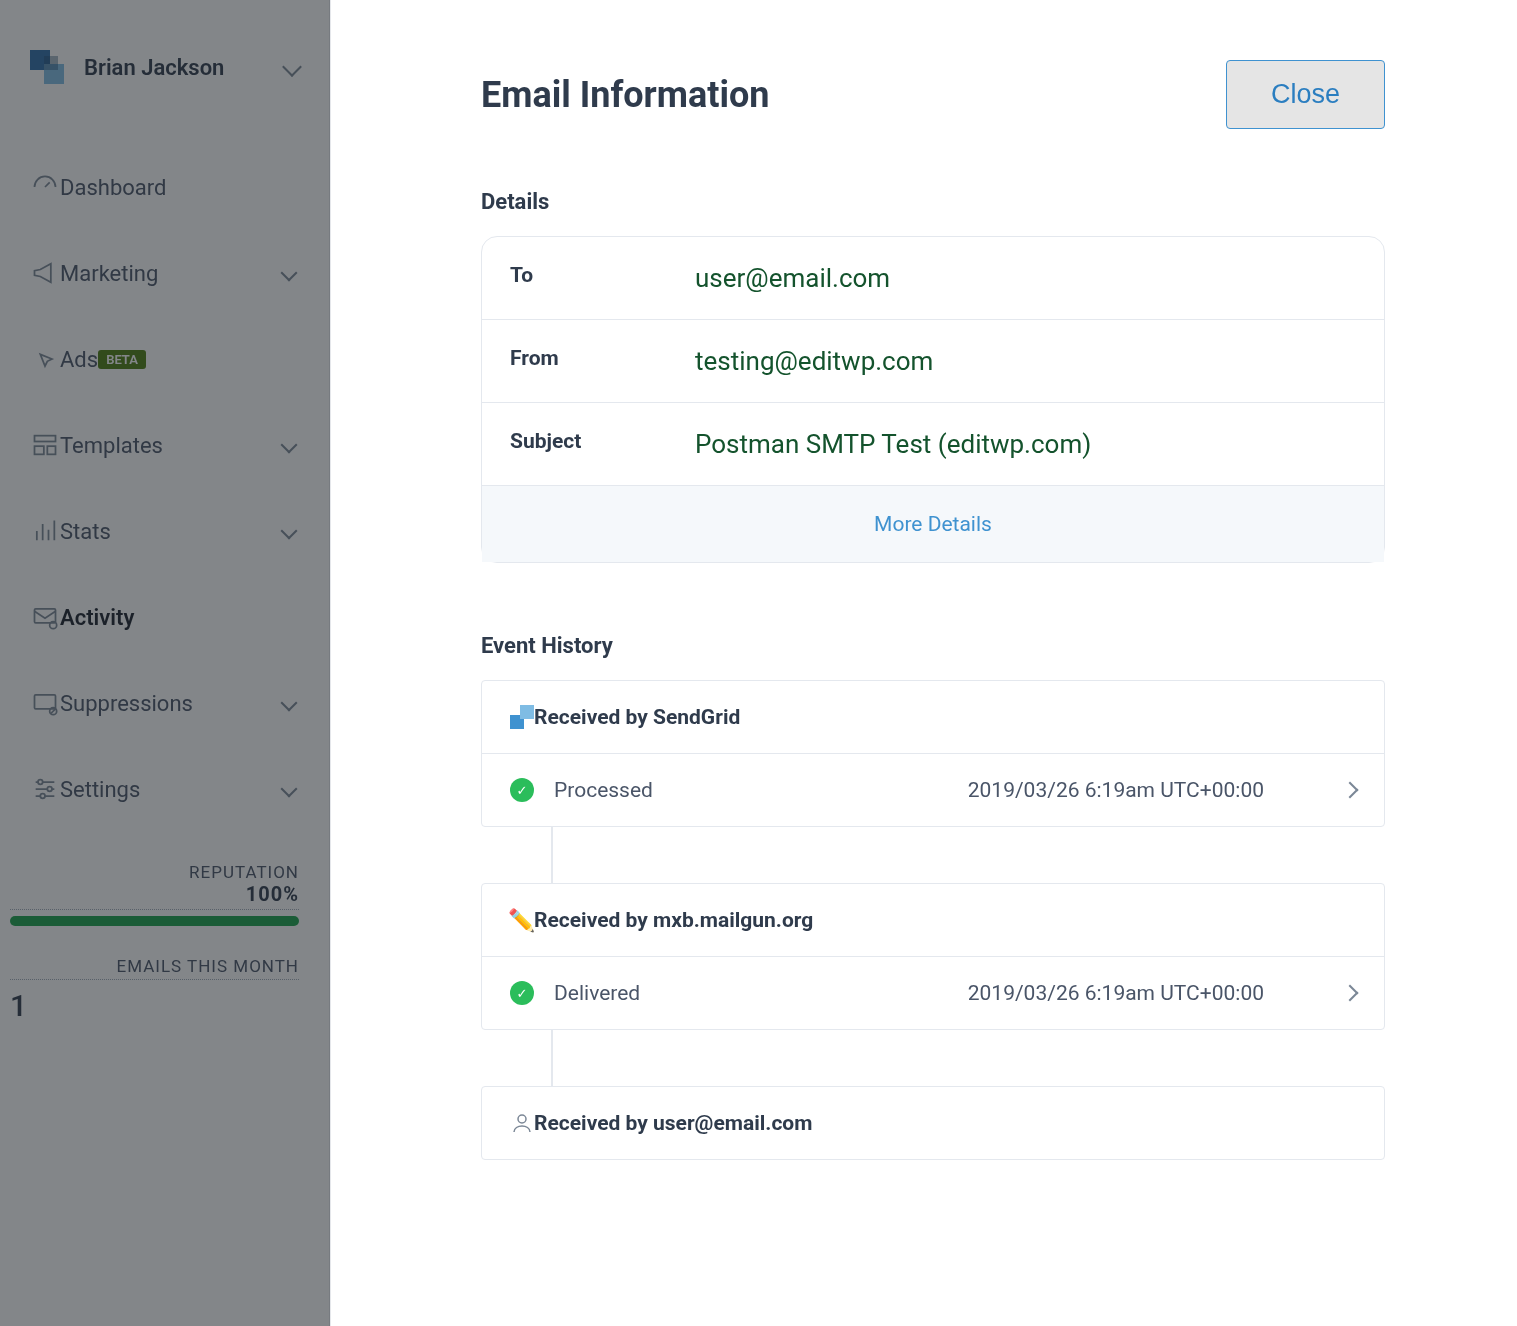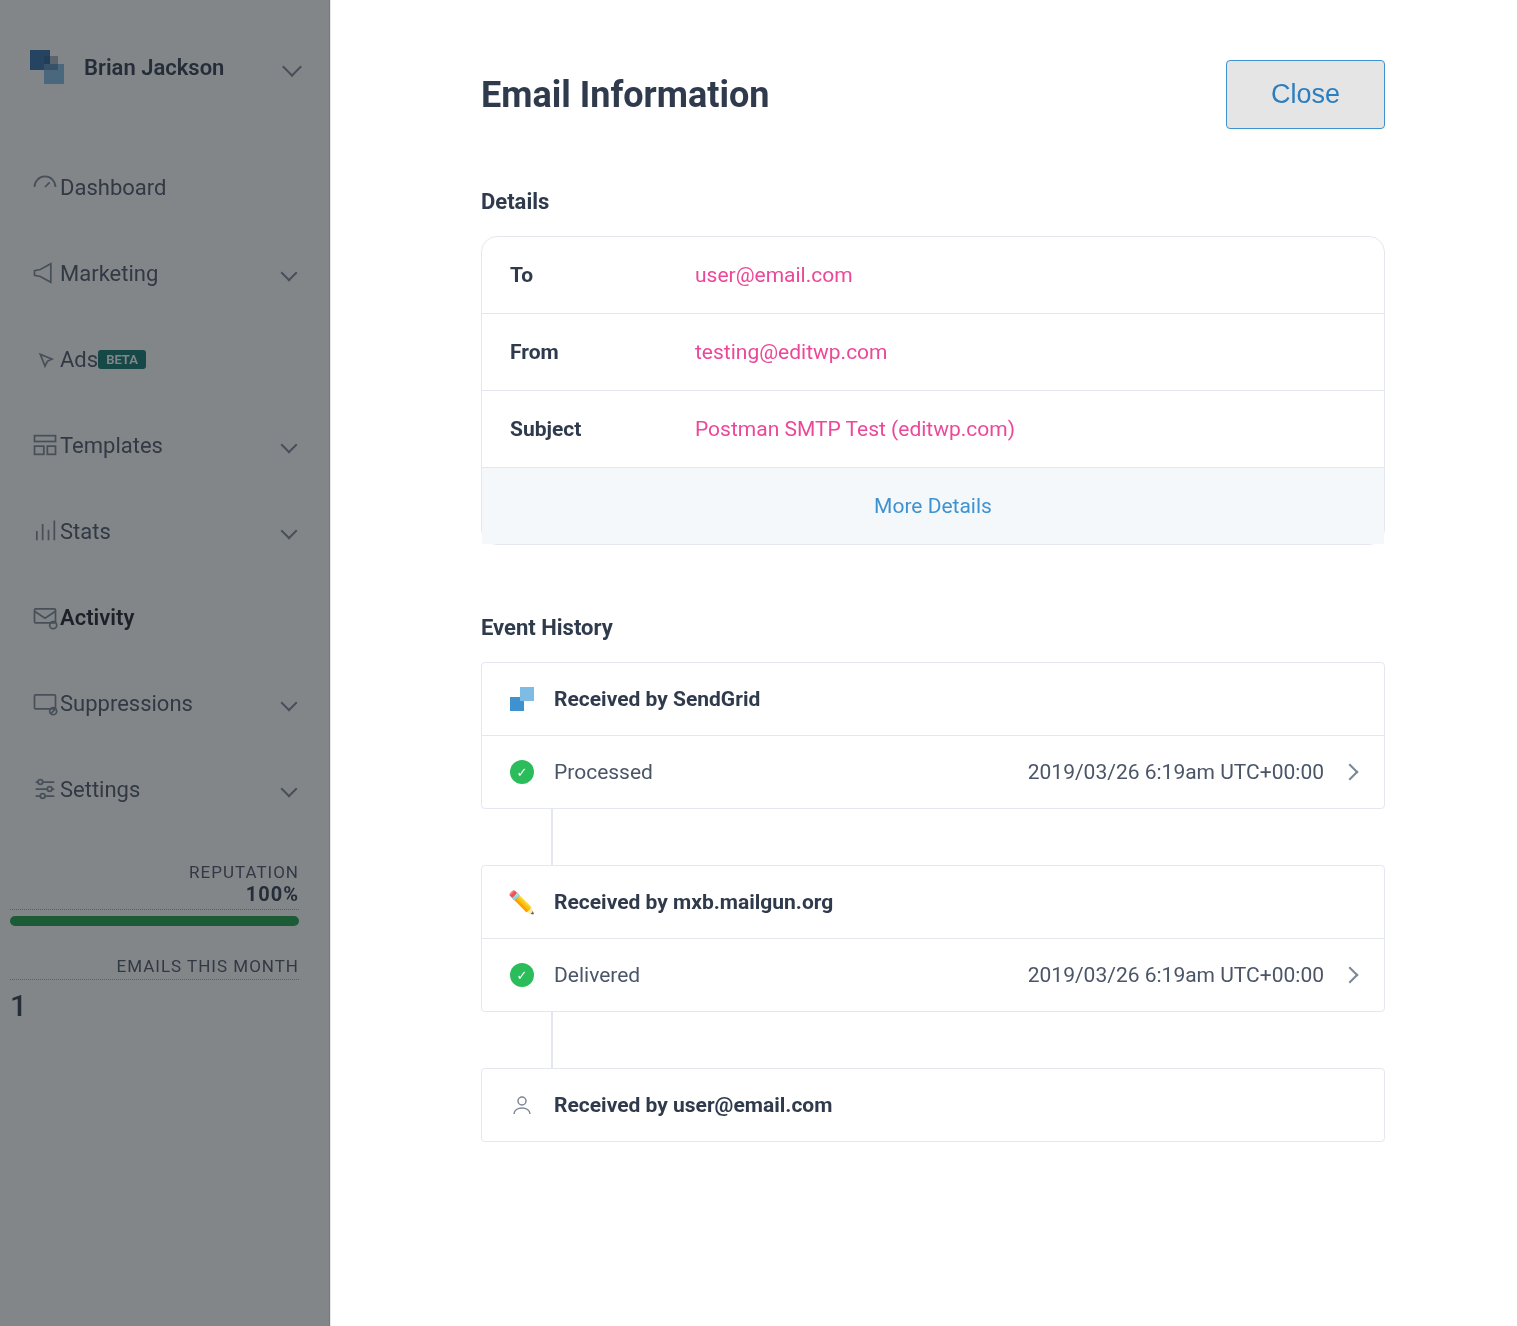--- a/index.html
+++ b/index.html
@@ -64,21 +64,21 @@
   }
   .nav-item.active { color: #1a202c; font-weight: 600; }
   .nav-item .chev { right: 34px; width: 12px; height: 12px; }
   .nav-icon {
     width: 30px; height: 30px; flex: 0 0 30px;
     display: flex; align-items: center; justify-content: center;
     color: #7b8796;
   }
   .badge {
     font-size: 13px;
-    background: #0f766e;
+    background: #4d7c0f;
     color: #fff;
     padding: 2px 8px;
     border-radius: 3px;
     font-weight: 600;
   }
 
   .sidebar-stats {
     padding: 30px 30px 0 10px;
   }
   .stat-row {
@@ -151,56 +151,56 @@
     border-radius: 16px;
     margin-bottom: 70px;
   }
   .drow {
     display: flex;
     border-bottom: 1px solid #e4e8ee;
     padding: 26px 28px;
   }
   .drow:last-child { border-bottom: none; }
   .dlabel { flex: 0 0 185px; font-weight: 700; color: #2f3b4c; font-size: 21px; }
-  .dvalue { color: #ec4899; font-size: 21px; }
+  .dvalue { color: #14532d; font-size: 26px; }
   .more-row {
     text-align: center;
     padding: 26px;
     background: #f5f8fb;
     color: #3f92d0;
     font-size: 21px;
     cursor: pointer;
   }
 
   .event-block {
     border: 1px solid #e4e8ee;
     border-radius: 4px;
     margin-bottom: 0;
   }
   .event-connector {
     width: 2px; height: 56px; background: #e4e8ee;
     margin-left: 70px;
   }
   .event-head {
-    display: flex; align-items: center; gap: 20px;
+    display: flex; align-items: center; 
     border-bottom: 1px solid #e4e8ee;
     padding: 24px 28px;
     font-weight: 700;
     font-size: 21px;
     color: #2f3b4c;
   }
   .event-head.nobody { border-bottom: none; }
   .evrow {
     display: flex; align-items: center;
     padding: 24px 28px;
     gap: 20px;
     position: relative;
   }
   .evstatus { flex: 0 0 300px; font-size: 21px; color: #4a5568; display:flex; align-items:center; gap:20px; }
-  .evtime { font-size: 21px; color: #4a5568; margin-left: auto; }
+  .evtime { font-size: 21px; color: #4a5568; margin-left: auto; margin-right: 60px; }
   .evchev {
     width: 12px; height: 12px;
     border-right: 2px solid #7b8796;
     border-top: 2px solid #7b8796;
     transform: rotate(45deg);
   }
 
   .dot-check {
     width: 24px; height: 24px; border-radius: 50%;
     background: #2bbd5b;

